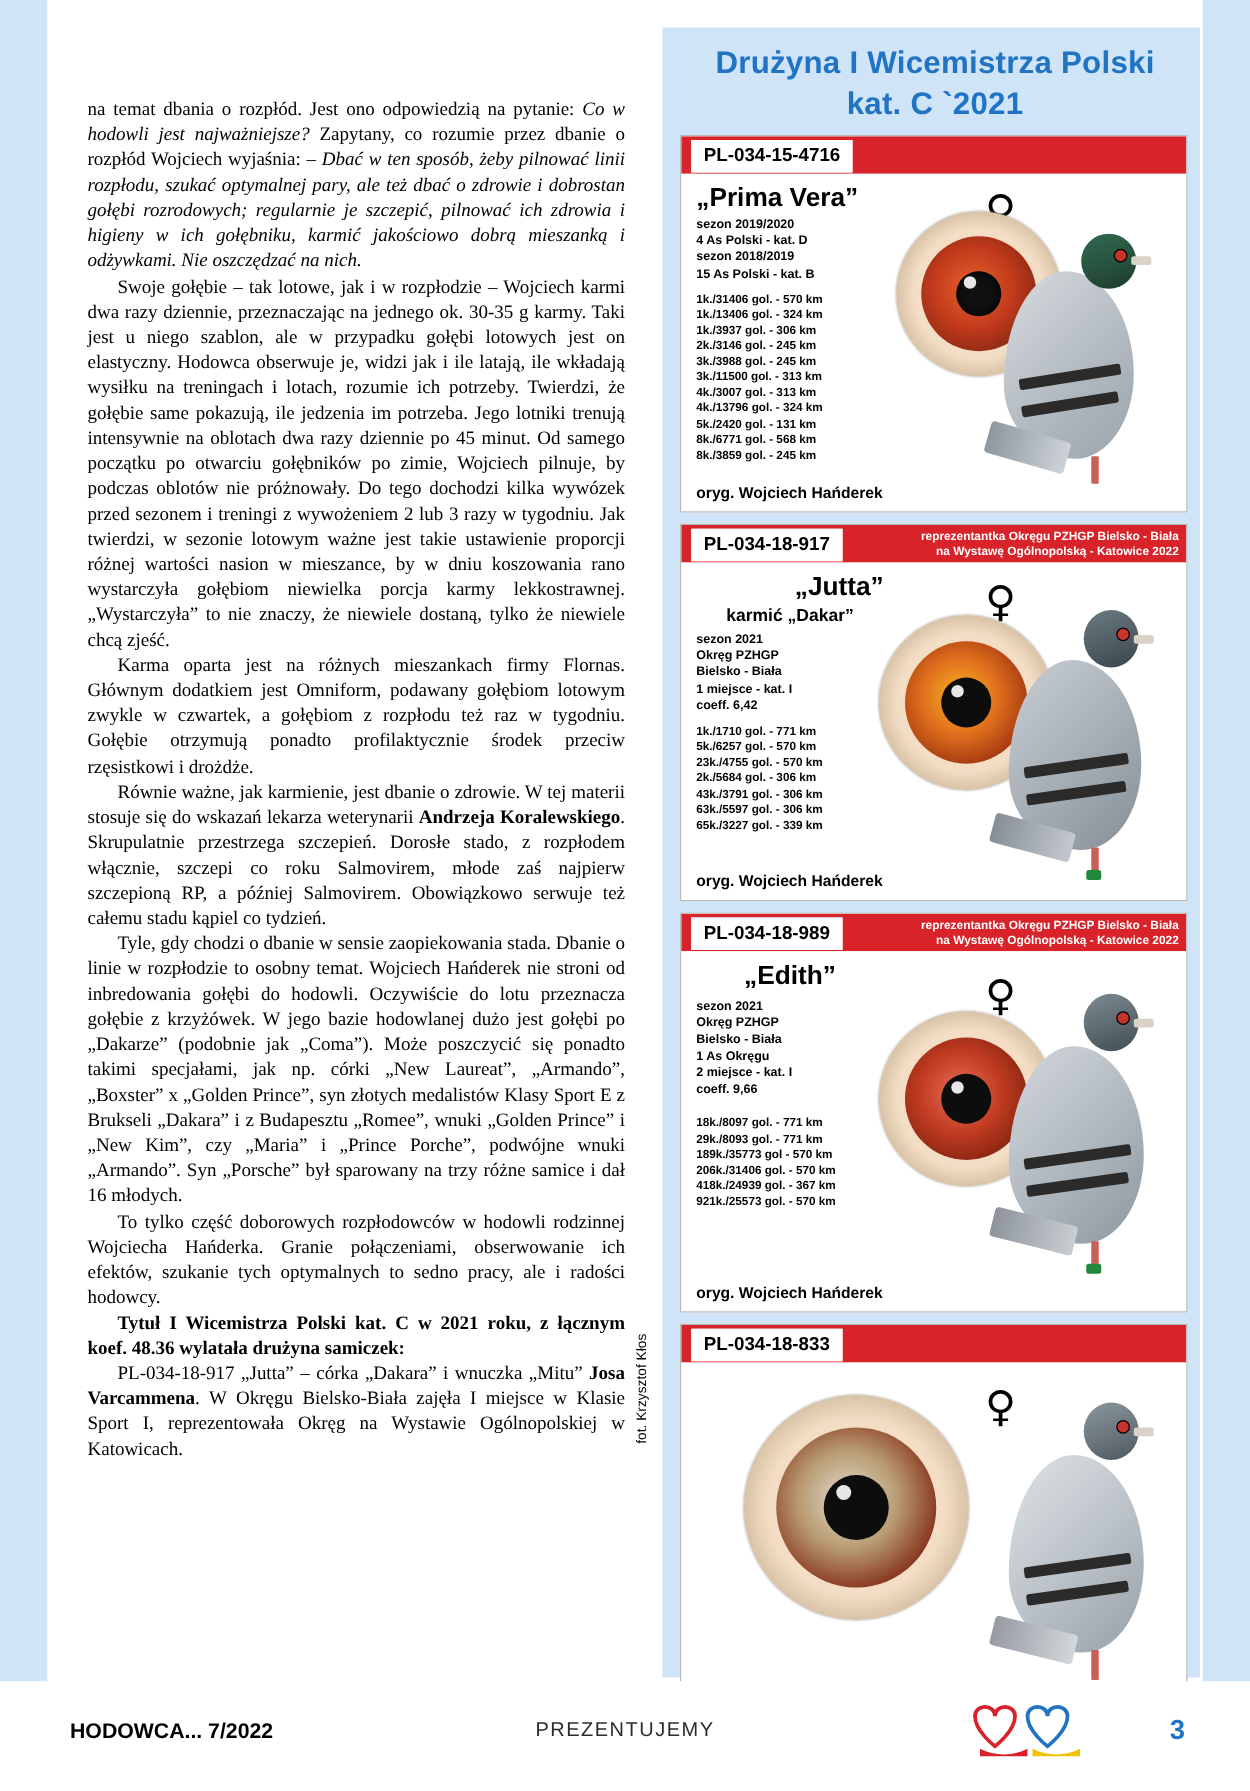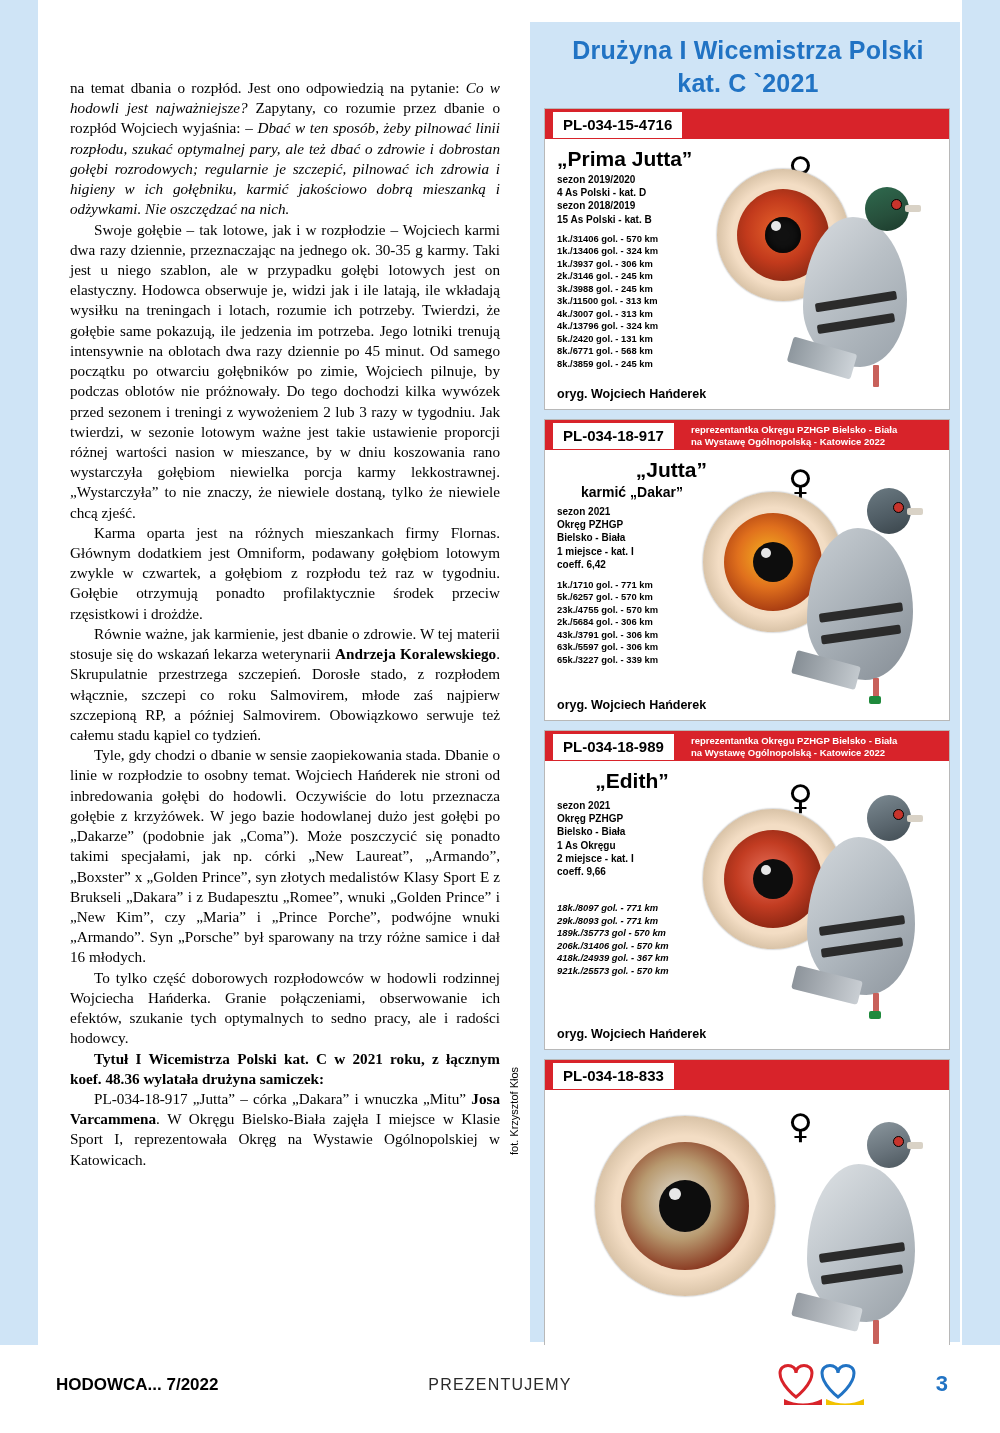--- a/index.html
+++ b/index.html
@@ -36,21 +36,21 @@
   }
   .cards{position:absolute;left:506px;top:108px;width:360px;}
   .card{position:relative;width:404px;background:#ffffff;border:1px solid #b8b8b8;margin-bottom:9px;overflow:hidden;}
   .card-head{height:30px;background:#d8232a;position:relative;}
   .ring-band{
     position:absolute;left:8px;top:3px;height:24px;line-height:24px;padding:0 9px;
     background:#ffffff;color:#000;border:1px solid #fff;
     font-family:"Liberation Sans", sans-serif;font-weight:bold;font-size:15px;
   }
   .head-note{
-    position:absolute;right:6px;top:2px;width:252px;text-align:left;color:#fff;
+    position:absolute;right:6px;top:2px;width:252px;text-align:right;color:#fff;
     font-family:"Liberation Sans", sans-serif;font-size:9.5px;font-weight:bold;line-height:1.28;
     padding-top:2px;
   }
   .card-body{position:relative;height:270px;background:#fff;}
   .card-body.tall{height:288px;}
   .info{position:absolute;left:12px;top:8px;width:160px;z-index:5;}
   .pname{font-family:"Liberation Sans", sans-serif;font-weight:bold;font-size:21px;color:#000;margin-bottom:2px;}
   .psub{font-family:"Liberation Sans", sans-serif;font-weight:bold;font-size:14px;color:#000;margin-bottom:5px;}
   .meta{font-family:"Liberation Sans", sans-serif;font-weight:bold;font-size:10px;line-height:1.32;color:#000;margin-bottom:7px;}
   .results{font-family:"Liberation Sans", sans-serif;font-weight:bold;font-size:9.4px;line-height:1.33;color:#000;}
@@ -129,21 +129,21 @@
   </div>
 
   <div class="cards">
 
     <div class="card">
       <div class="card-head">
         <div class="ring-band">PL-034-15-4716</div>
       </div>
       <div class="card-body">
         <div class="info">
-          <div class="pname">„Prima Jutta”</div>
+          <div class="pname">„Prima Vera”</div>
           <div class="meta" style="white-space:pre-line">sezon 2019/2020
 4 As Polski - kat. D
 sezon 2018/2019
 15 As Polski - kat. B</div>
           <div class="results" style="white-space:pre-line">1k./31406 gol. - 570 km
 1k./13406 gol. - 324 km
 1k./3937 gol. - 306 km
 2k./3146 gol. - 245 km
 3k./3988 gol. - 245 km
 3k./11500 gol. - 313 km
@@ -231,21 +231,21 @@
       </div>
       <div class="card-body tall">
         <div class="info">
           <div class="pname" style="text-align:center;width:150px;">„Edith”</div>
           <div class="meta" style="white-space:pre-line;margin-top:6px;">sezon 2021
 Okręg PZHGP
 Bielsko - Biała
 1 As Okręgu
 2 miejsce - kat. I
 coeff. 9,66</div>
-          <div class="results" style="white-space:pre-line;margin-top:24px;font-style:italic;">18k./8097 gol. - 771 km
+          <div class="results" style="white-space:pre-line;margin-top:14px;">18k./8097 gol. - 771 km
 29k./8093 gol. - 771 km
 189k./35773 gol - 570 km
 206k./31406 gol. - 570 km
 418k./24939 gol. - 367 km
 921k./25573 gol. - 570 km</div>
         </div>
         <div class="venus" style="left:243px;top:16px;">♀</div>
 
         <div class="eye eye-outer" style="left:158px;top:48px;width:140px;height:140px;">
           <div class="eye" style="width:98px;height:98px;left:21px;top:21px;background:radial-gradient(circle at 45% 45%, #e8705a 0%, #c23c22 42%, #8b2612 74%, #4f1406 100%);border-radius:50%;"></div>

